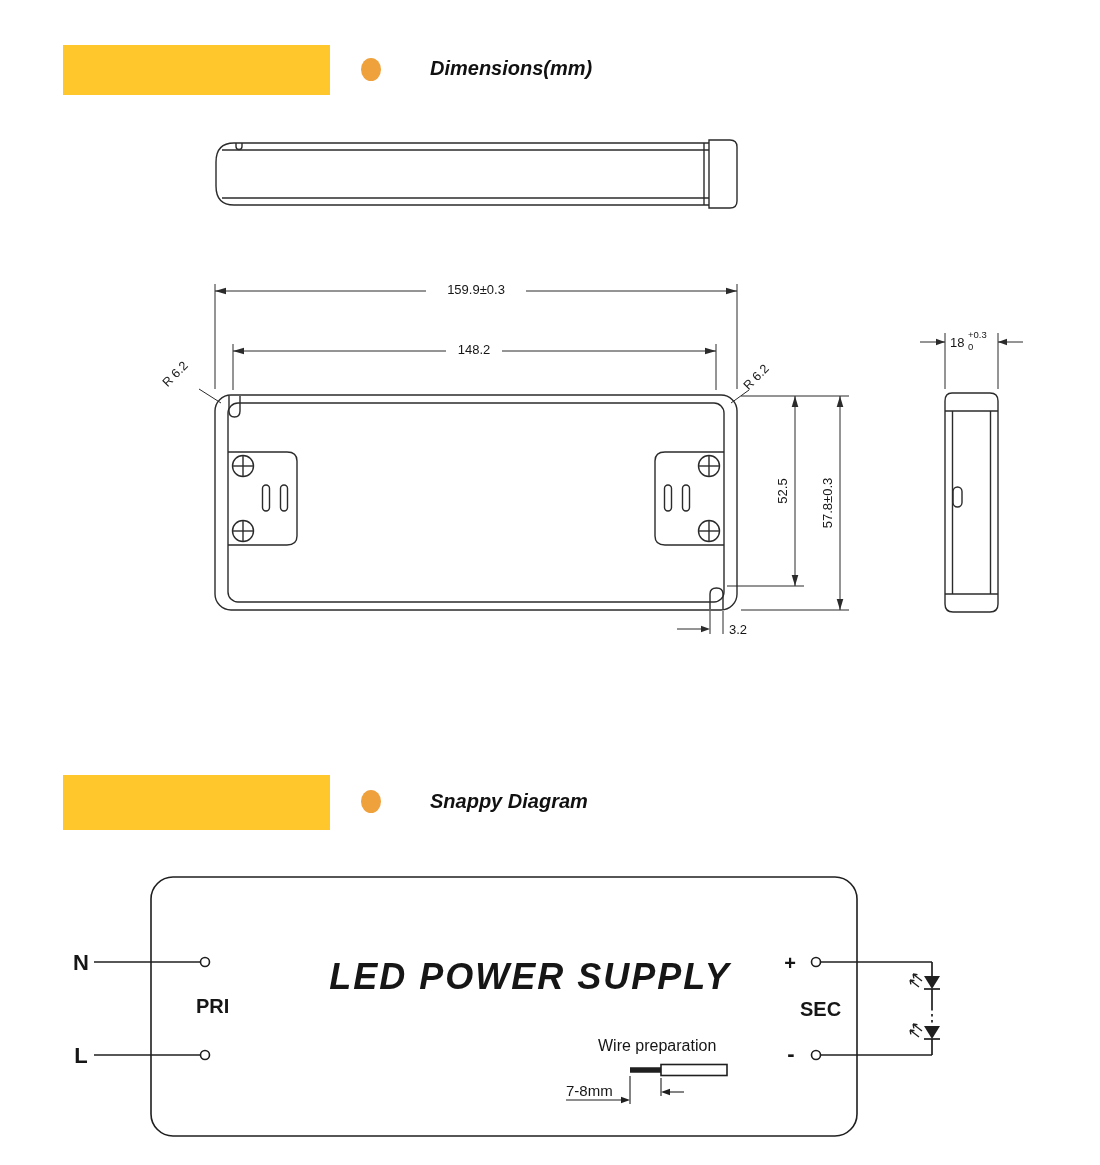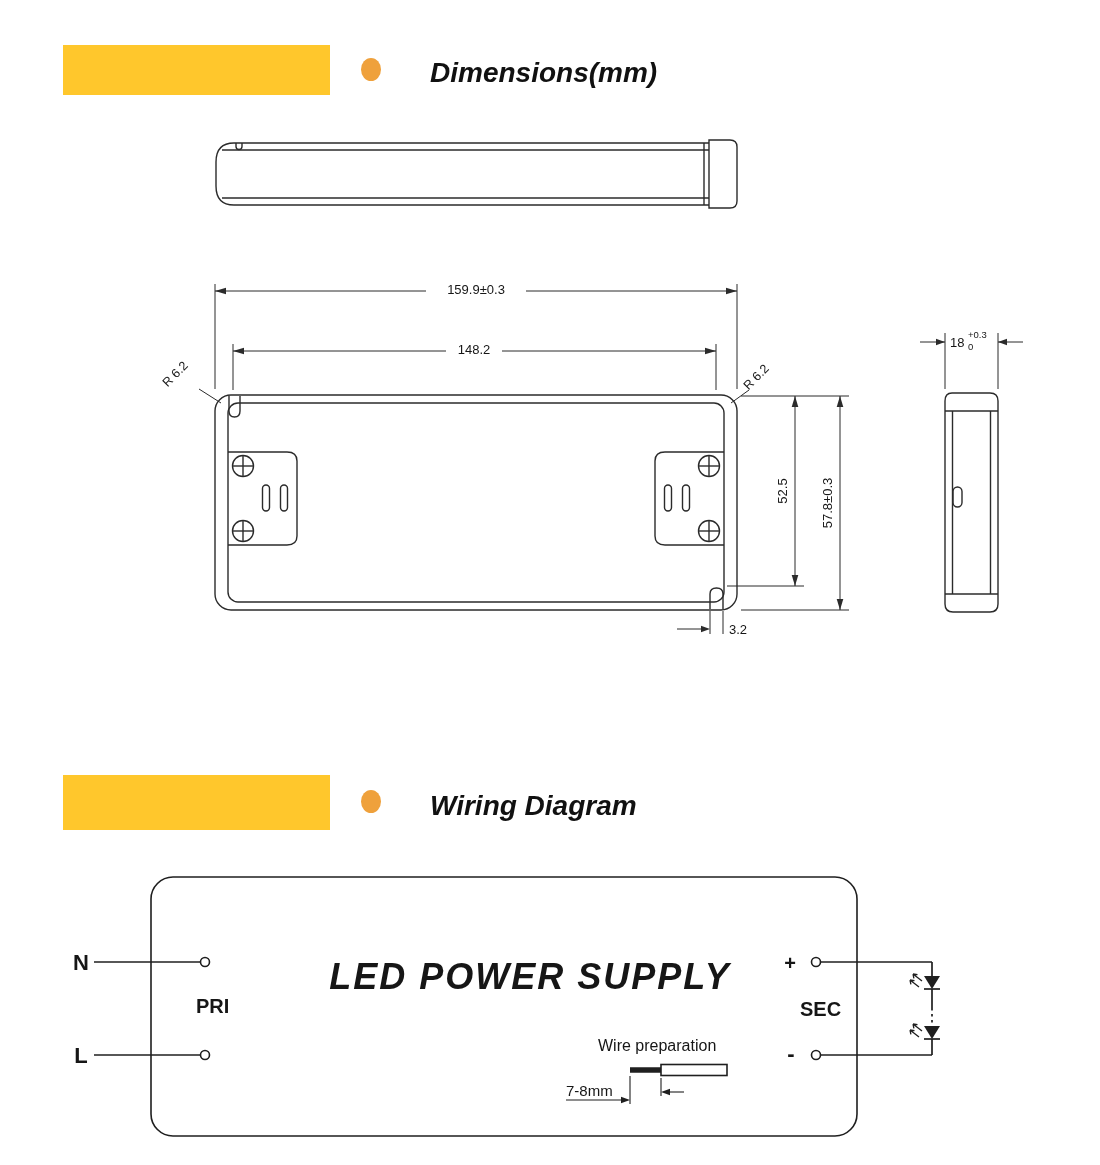--- a/index.html
+++ b/index.html
@@ -1,21 +1,21 @@
 <!DOCTYPE html>
 <html style="--bar: #FFC72C; --dot: #EFA13C; --line: #2B2B2B; --sun: #FFC425;"><head>
 <meta charset="utf-8">
 <style>
   html,body{margin:0;padding:0;background:#fff;}
   #page{position:relative;width:1100px;height:1165px;background:#fff;overflow:hidden;
         font-family:"Liberation Sans",sans-serif;}
 
   .bar{position:absolute;left:63px;width:267px;background:var(--bar,#FFC72C);}
   .dot{position:absolute;left:361px;width:20px;height:23px;border-radius:50%;background:var(--dot,#EFA13C);}
-  .sec-title{position:absolute;left:430px;font-weight:bold;font-style:italic;font-size:28px;color:#111;}
+  .sec-title{position:absolute;left:430px;font-weight:bold;font-style:italic;font-size:20px;color:#111;}
 
   .logo{position:absolute;left:875px;top:12px;}
   .art{position:absolute;left:0;top:0;}
 
   svg text{font-family:"Liberation Sans",sans-serif;fill:#161616;}
 
   
   .g-ln path,.g-ln line,.g-ln rect,.g-ln circle{fill:none;stroke:var(--line,#2b2b2b);stroke-width:1.4;}
   
   .g-dim line{stroke:var(--line,#2b2b2b);stroke-width:1;fill:none;}
@@ -206,15 +206,15 @@
       <polygon points="630,1100 621,1096.8 621,1103.2"></polygon>
       <line x1="630" y1="1076" x2="630" y2="1104" style="stroke-width:1.1"></line>
       <line x1="661" y1="1078" x2="661" y2="1096" style="stroke-width:1.1"></line>
       <polygon points="661,1092 670,1088.8 670,1095.2"></polygon>
       <line x1="670" y1="1092" x2="684" y2="1092" style="stroke-width:1.1"></line>
     </g>
   </svg>
 
   <div class="bar" style="top:775px;height:55px;"></div>
   <div class="dot" style="top:790px;"></div>
-  <div class="sec-title" style="top:790px;">Wiring Diagram</div>
+  <div class="sec-title" style="top:790px;">Snappy Diagram</div>
 
 </div>
 
 </body></html>

